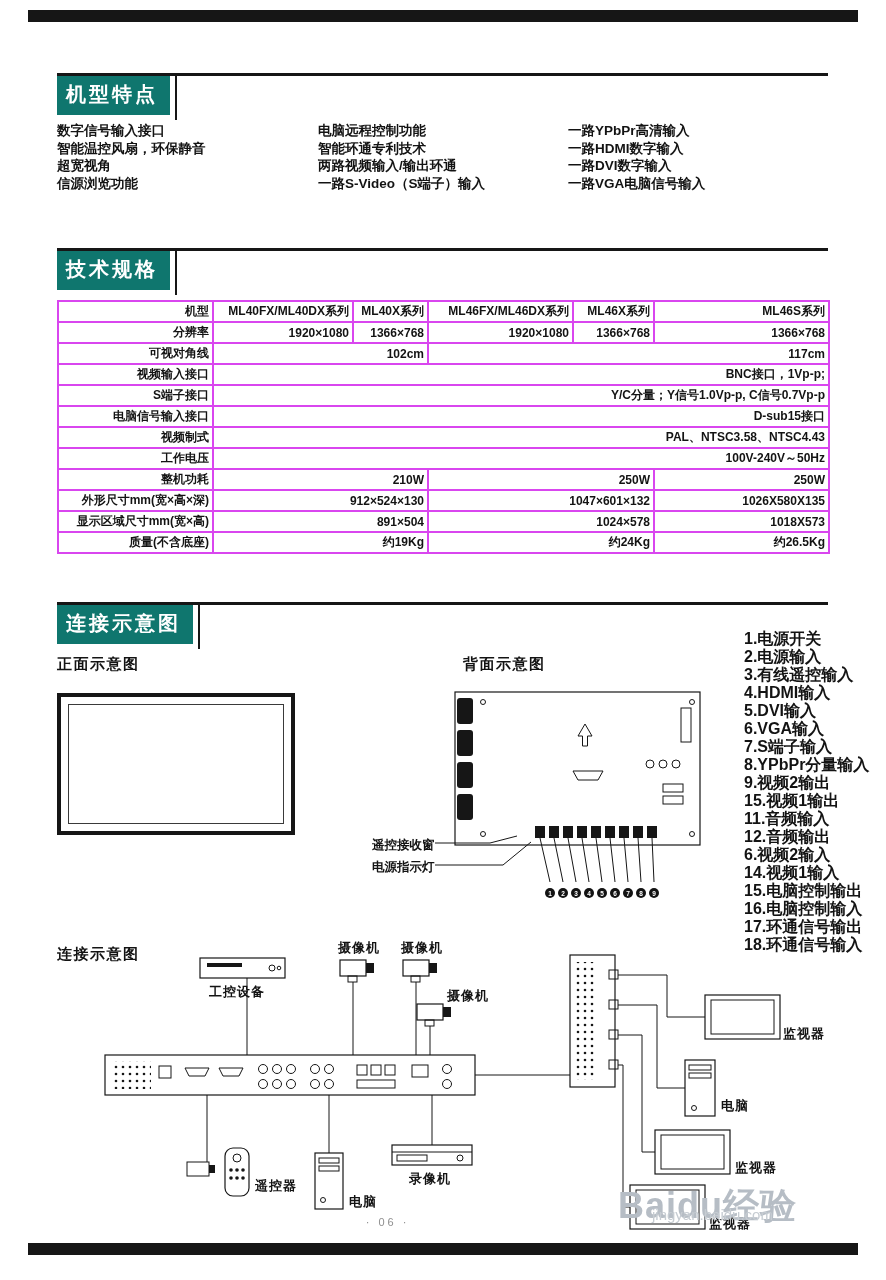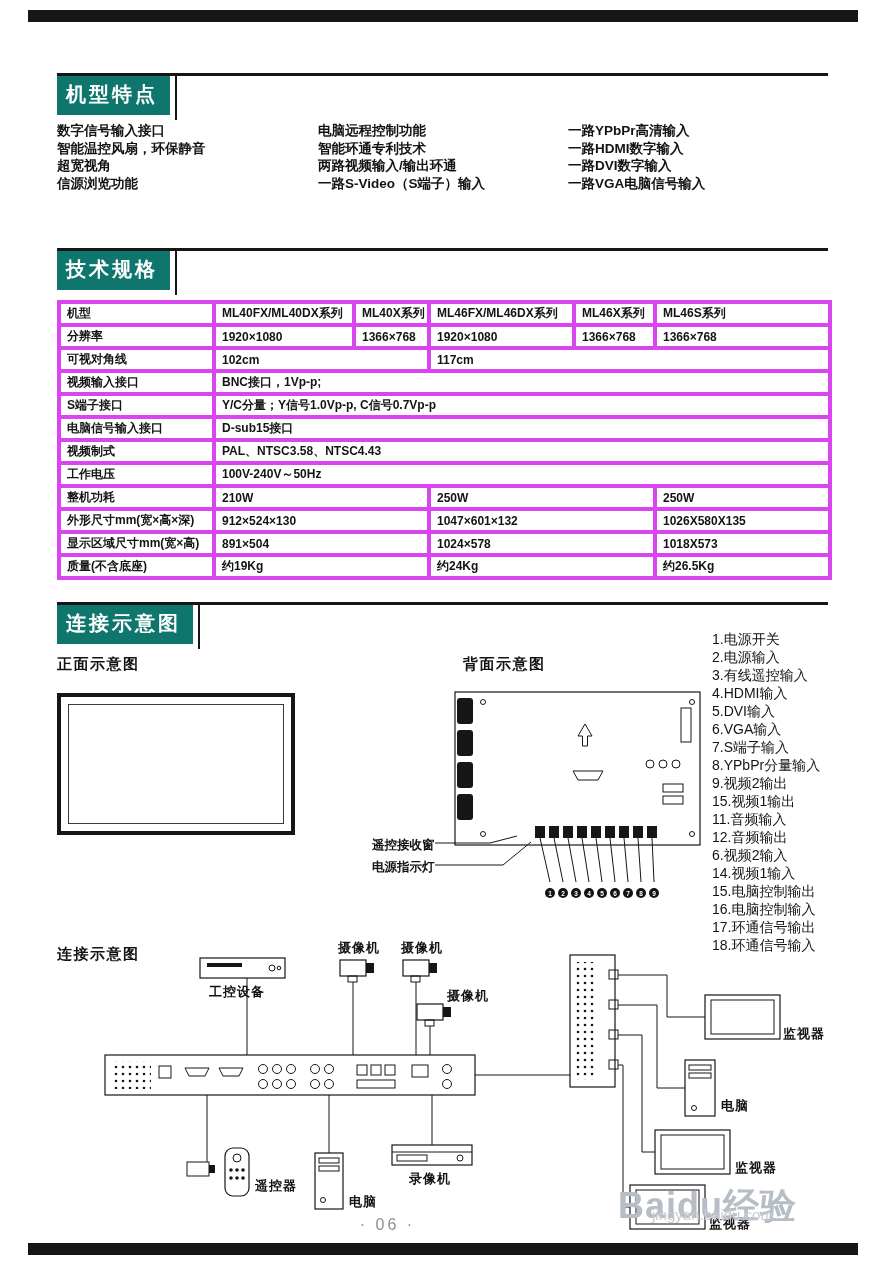--- a/index.html
+++ b/index.html
@@ -12,39 +12,39 @@
   .abs { position:absolute; }
   .bar { background:#161616; height:12px; left:28px; width:830px; }
 
   .section-header { left:57px; width:771px; border-top:3px solid #161616; display:flex; align-items:flex-start; }
   .section-title { background:#0f766e; color:#fff; font-weight:bold; font-size:20px; letter-spacing:3px; padding:5px 12px 7px 9px; white-space:nowrap; }
   .section-tick { width:2px; height:44px; background:#161616; margin-left:5px; }
 
   .feature-col { font-size:13.5px; font-weight:bold; line-height:17.5px; white-space:nowrap; }
 
   table.specs { border-collapse:collapse; width:771px; table-layout:fixed; }
-  table.specs td { border:4px solid #d946ef; height:21px; font-size:12px; font-weight:bold; padding:1px 3px 1px 6px; white-space:nowrap; overflow:hidden; }
+  table.specs td { border:2px solid #d946ef; height:21px; font-size:12px; font-weight:bold; padding:1px 3px 1px 6px; white-space:nowrap; overflow:hidden;text-align:right; }
 
   .sub-label { font-size:15px; font-weight:bold; letter-spacing:1.5px; white-space:nowrap; }
 
   .front-monitor { width:238px; height:142px; border:4px solid #161616; position:absolute; }
   .front-inner { position:absolute; left:7px; top:7px; right:7px; bottom:7px; border:1px solid #3a3a3a; }
 
   .panel-label { font-size:12.5px; font-weight:bold; width:62px; text-align:right; white-space:nowrap; }
 
-  .ports { font-size:14px; font-weight:normal; line-height:18px; white-space:nowrap; }
+  .ports { font-size:16px; font-weight:bold; line-height:18px; white-space:nowrap;margin-left:32px; }
 
   .callouts { display:flex; gap:3px; }
   .callout-dot { width:10px; height:10px; border-radius:50%; background:#131313; color:#fff;
     font-size:6.5px; font-weight:bold; display:flex; align-items:center; justify-content:center; }
 
   .watermark { color:#b6bdc5; font-size:36px; font-weight:bold; letter-spacing:1px; z-index:6; white-space:nowrap; }
   .watermark-url { color:#c6ccd2; font-size:15px; z-index:6; white-space:nowrap; }
 
-  .footer { left:0; width:775px; text-align:center; color:#8f8f8f; font-size:16px; letter-spacing:3px; }
+  .footer { left:0; width:775px; text-align:center; color:#8f8f8f; font-size:11px; letter-spacing:3px; }
 
   svg { overflow:visible; }
   svg text { font-family:"Liberation Sans", sans-serif; font-size:13px; font-weight:bold; fill:#131313; letter-spacing:1px; }
   .ln { stroke:#161616; stroke-width:1; fill:none; }
   .shape { stroke:#161616; stroke-width:1.2; fill:#fff; }
   .solid { fill:#161616; stroke:none; }
 </style>
 </head>
 <body>
 

